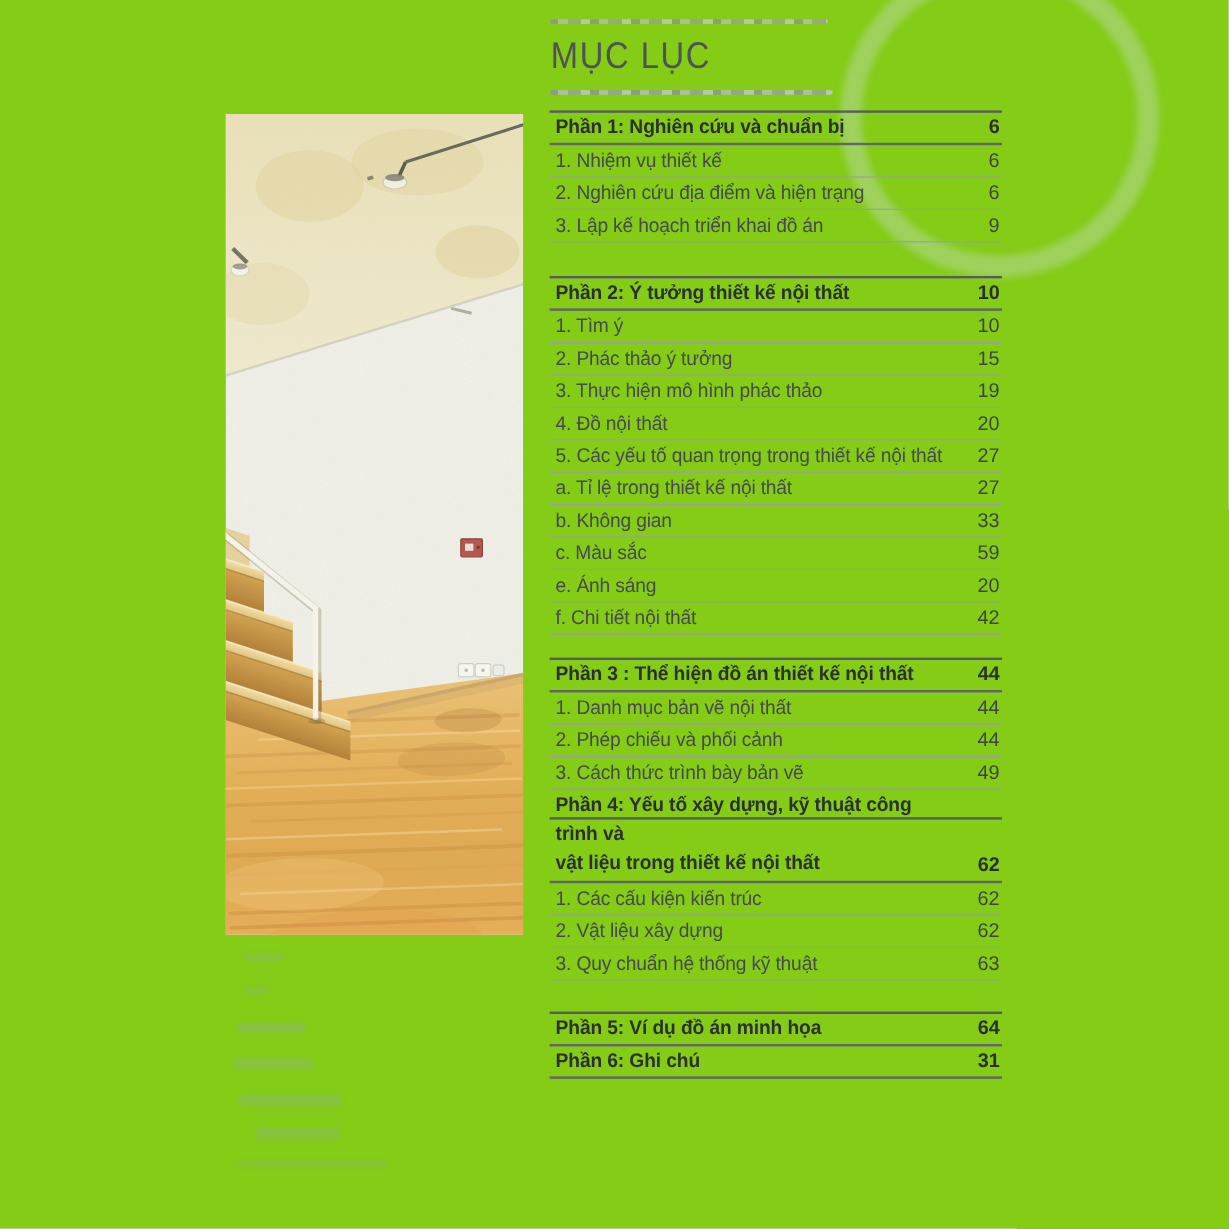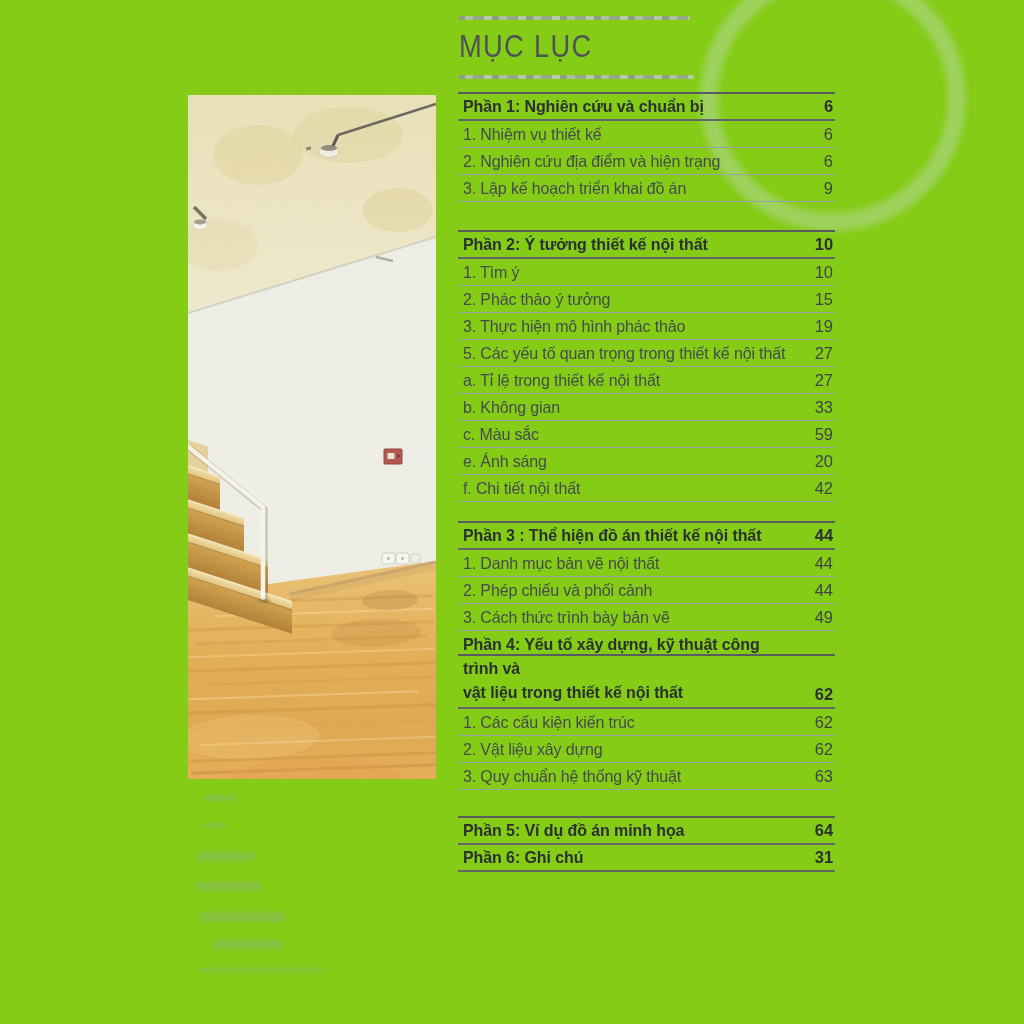--- a/index.html
+++ b/index.html
@@ -225,20 +225,24 @@
         </div>
         <div class="row">
           <span class="lbl">2. Phác thảo ý tưởng</span>
           <span class="num">15</span>
         </div>
         <div class="row">
           <span class="lbl">3. Thực hiện mô hình phác thảo</span>
           <span class="num">19</span>
         </div>
         <div class="row">
+          <span class="lbl">4. Đồ nội thất</span>
+          <span class="num">20</span>
+        </div>
+        <div class="row">
           <span class="lbl">5. Các yếu tố quan trọng trong thiết kế nội thất</span>
           <span class="num">27</span>
         </div>
         <div class="row">
           <span class="lbl">a. Tỉ lệ trong thiết kế nội thất</span>
           <span class="num">27</span>
         </div>
         <div class="row">
           <span class="lbl">b. Không gian</span>
           <span class="num">33</span>

